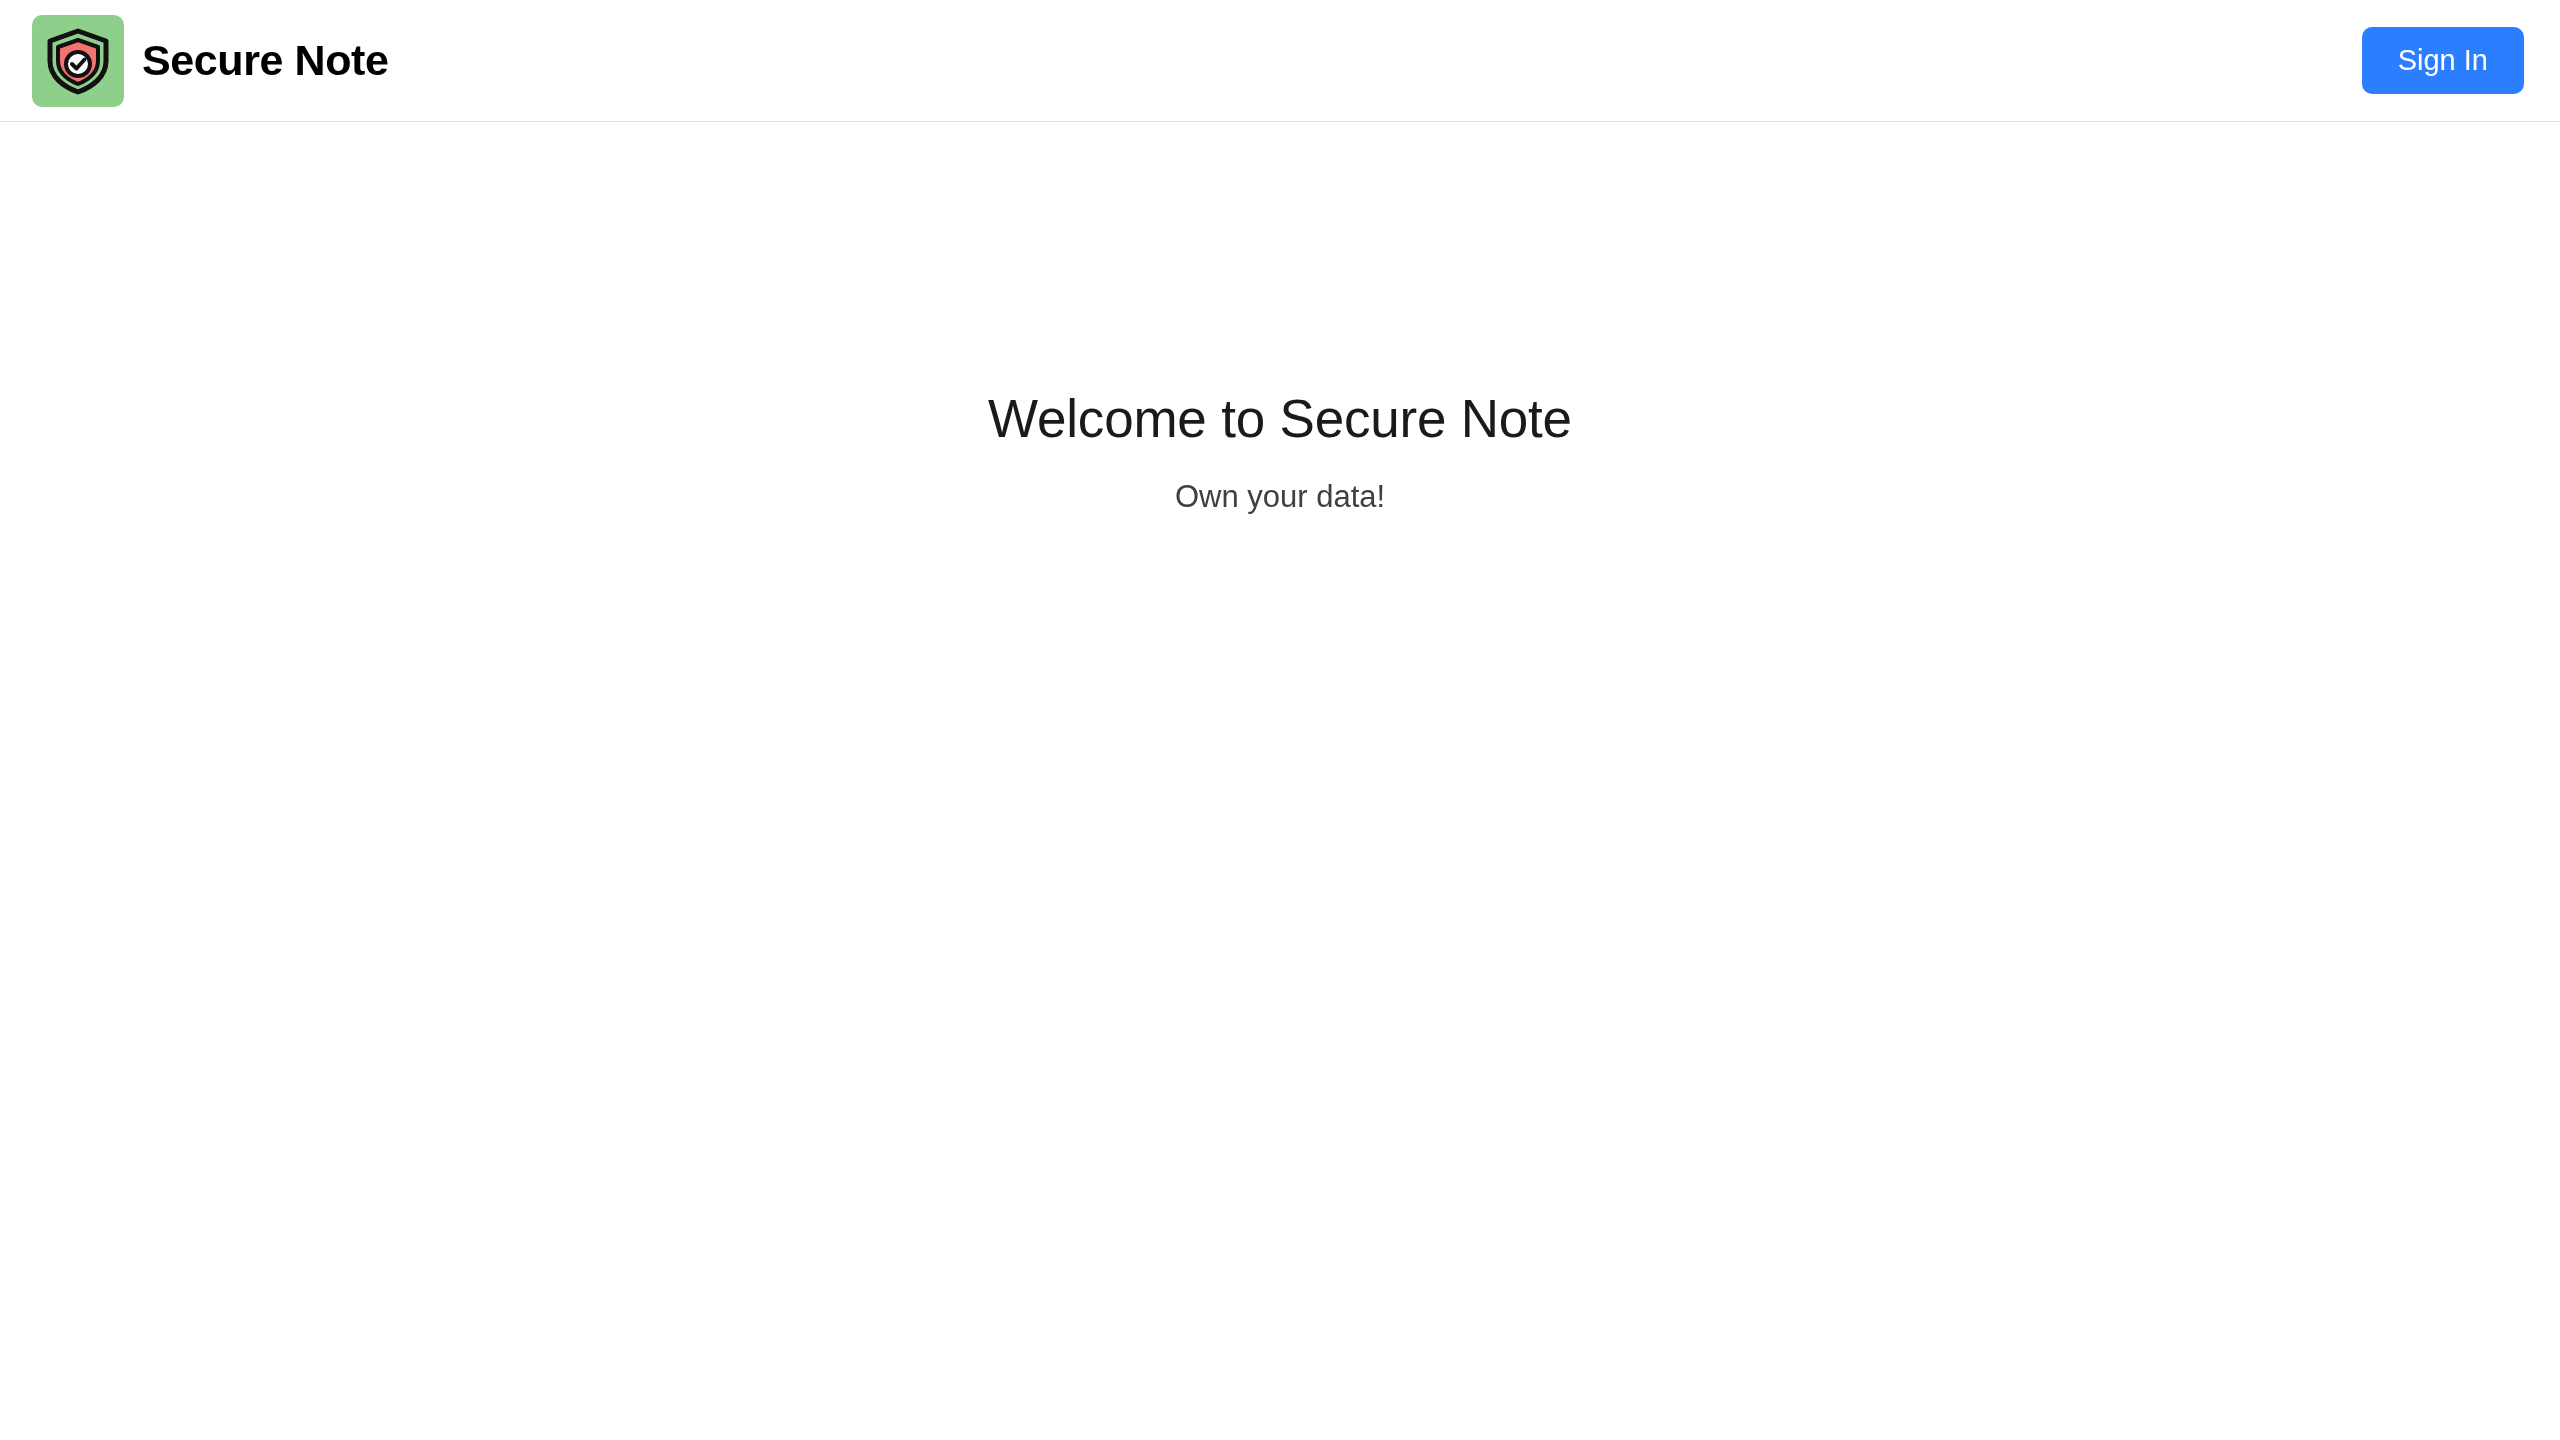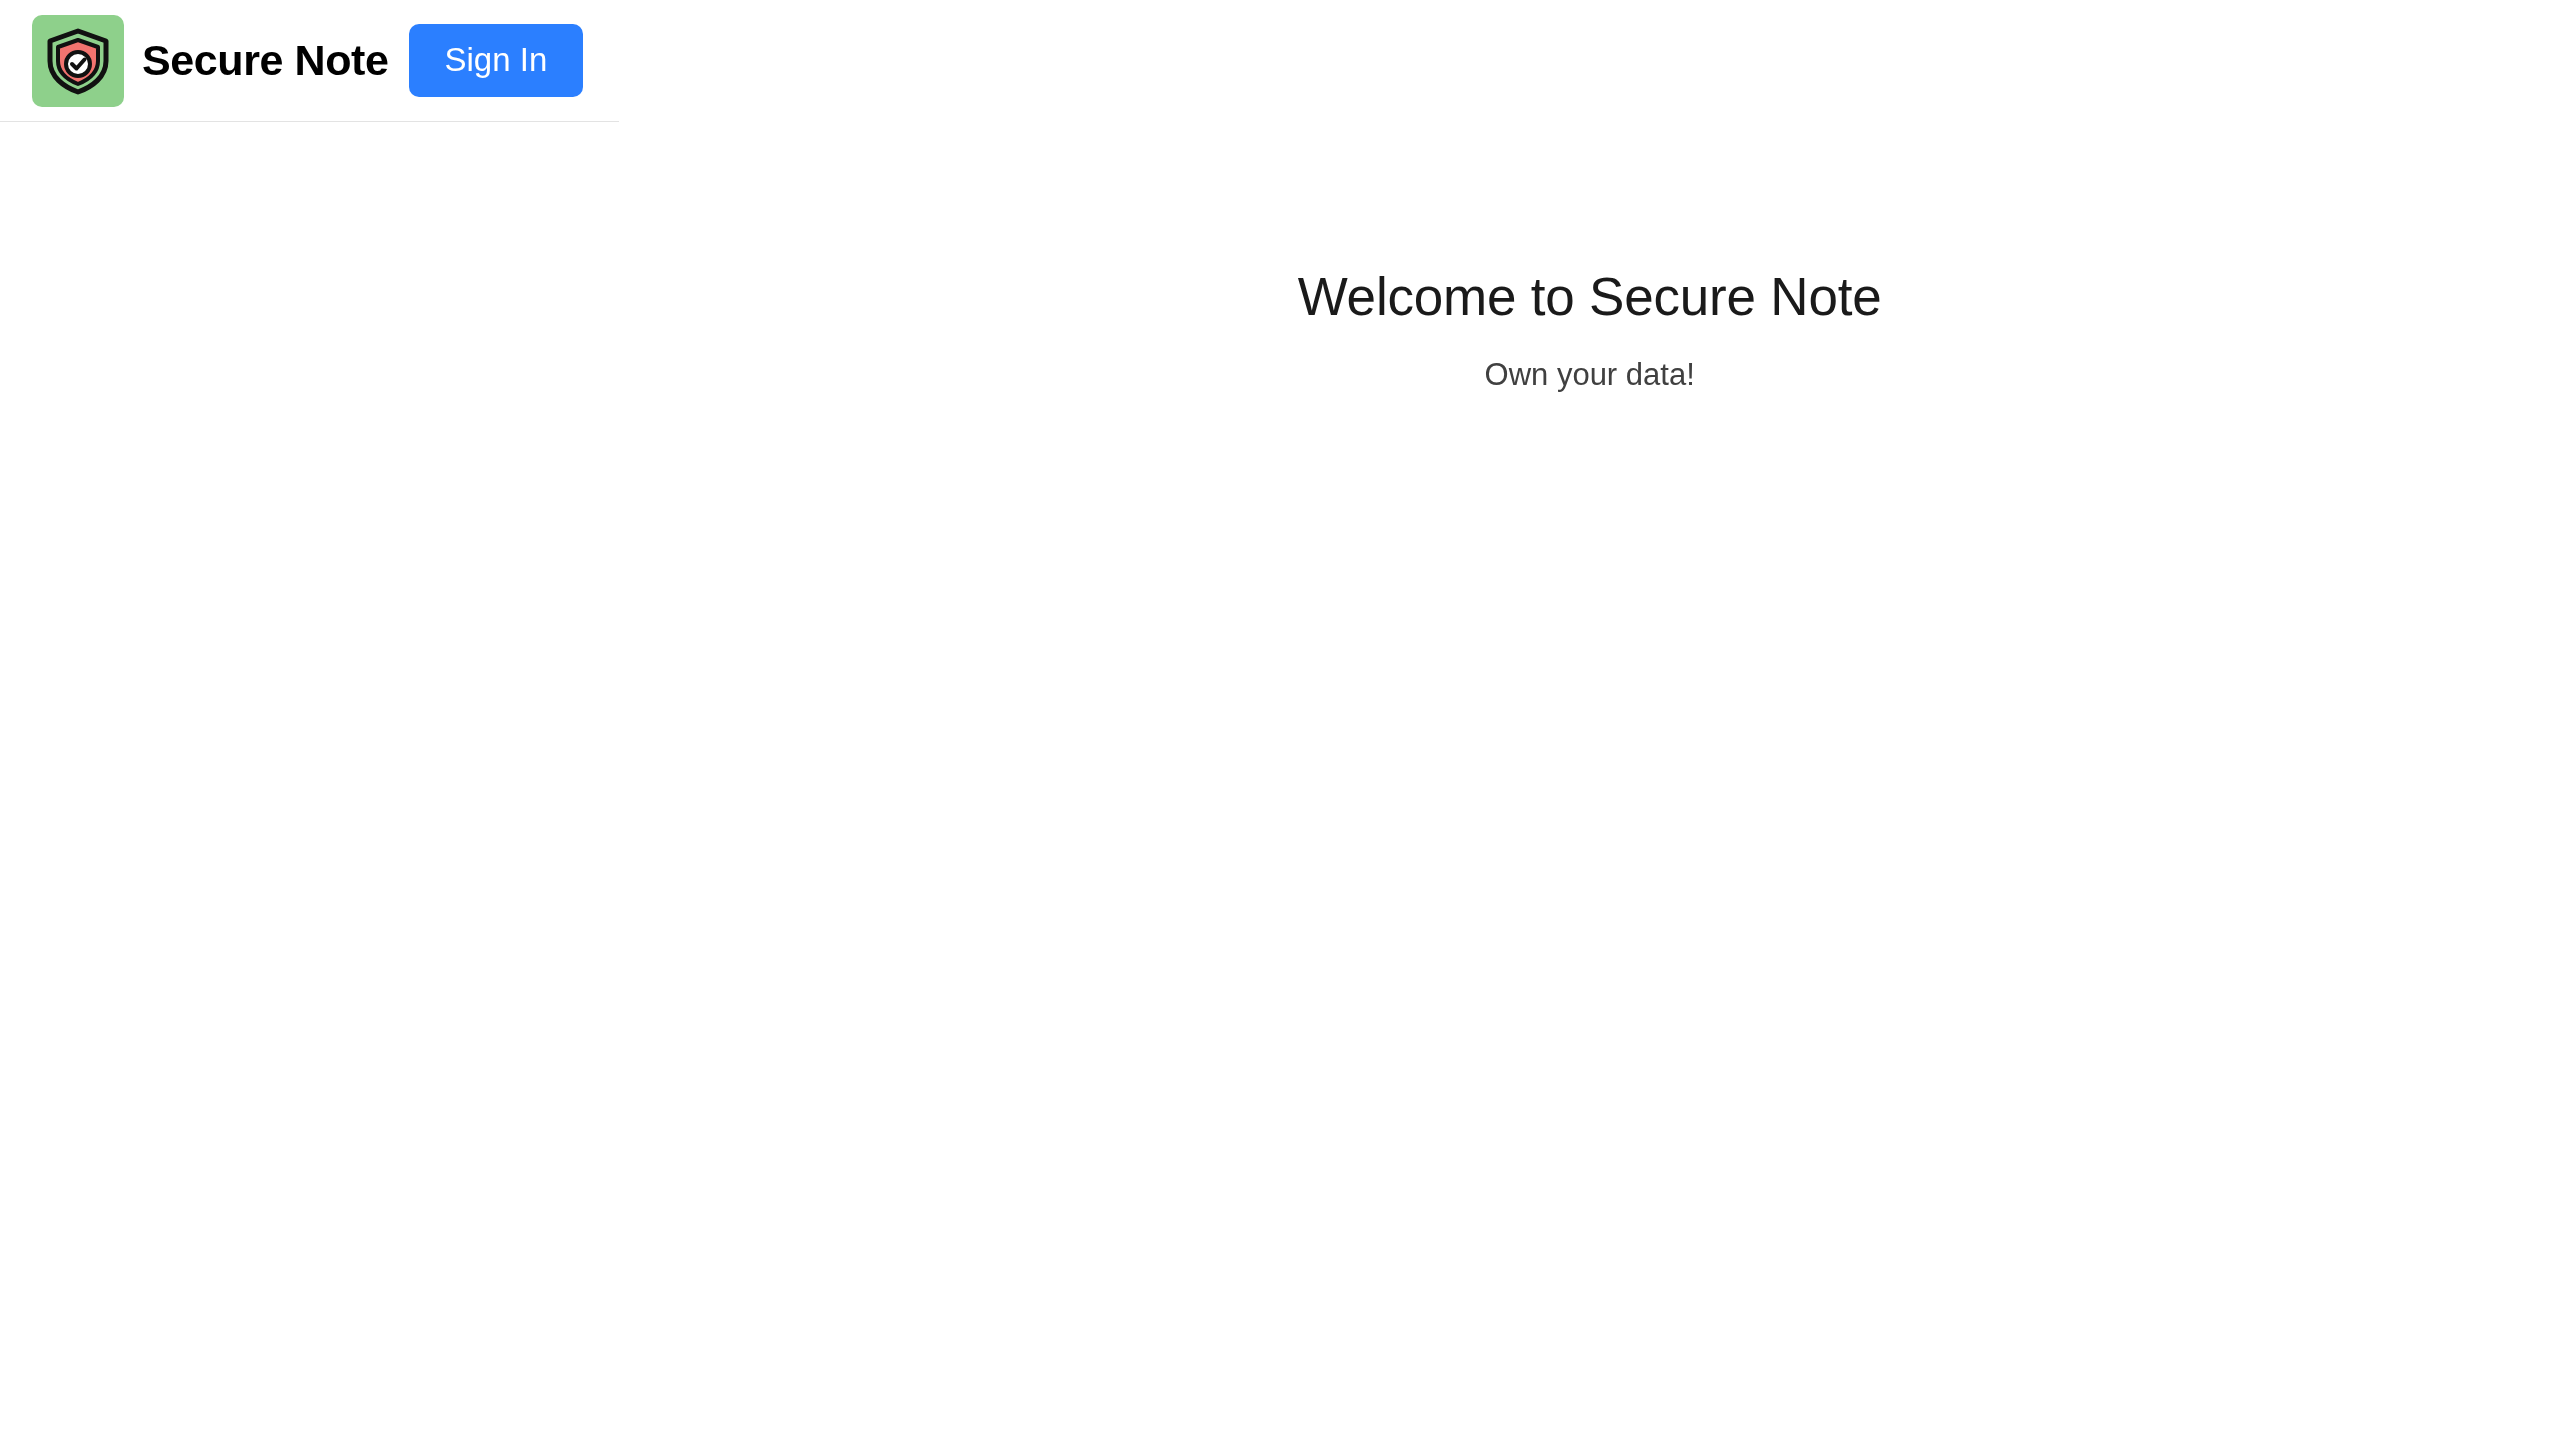--- a/index.html
+++ b/index.html
@@ -9,21 +9,21 @@
     height: 1440px;
     background: #ffffff;
     font-family: "Liberation Sans", sans-serif;
     overflow: hidden;
   }
 
   .app {
     width: 2560px;
     height: 1440px;
     display: flex;
-    flex-direction: row;
+    flex-direction: column;
     background: #ffffff;
   }
 
   
   .header {
     height: 122px;
     box-sizing: border-box;
     border-bottom: 1px solid #e3e3e3;
     display: flex;
     align-items: center;
@@ -59,21 +59,21 @@
     line-height: 1;
     white-space: nowrap;
   }
 
   .signin-button {
     background: #2b7fff;
     color: #ffffff;
     border: none;
     border-radius: 10px;
     font-family: "Liberation Sans", sans-serif;
-    font-size: 33px;
+    font-size: 29px;
     font-weight: normal;
     padding: 18px 36px;
     cursor: pointer;
     line-height: 1.1;
     white-space: nowrap;
     margin-left: 20px;
   }
 
   
   .main {

